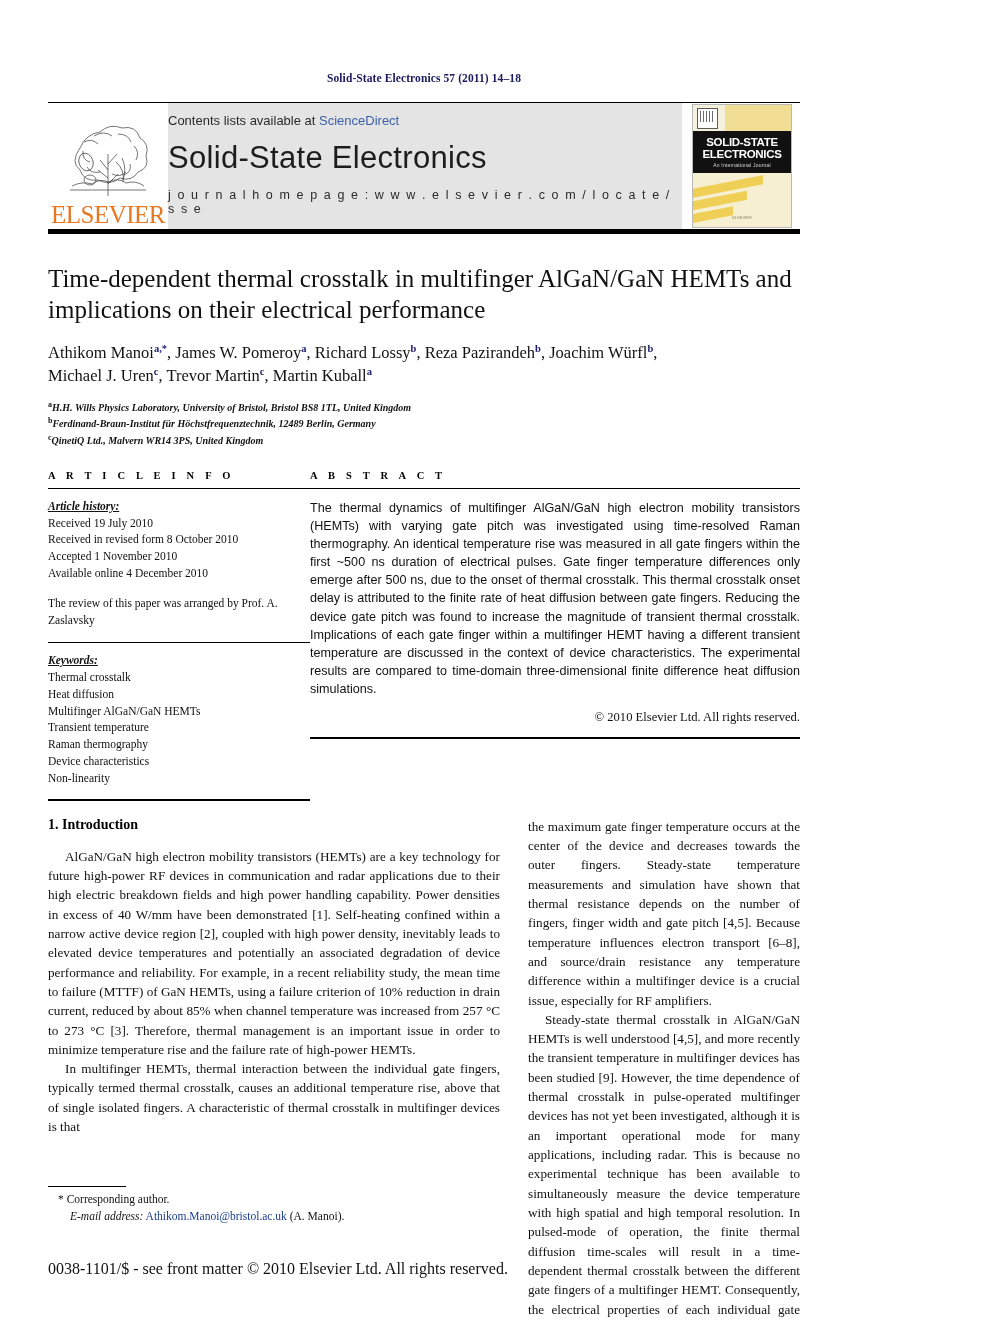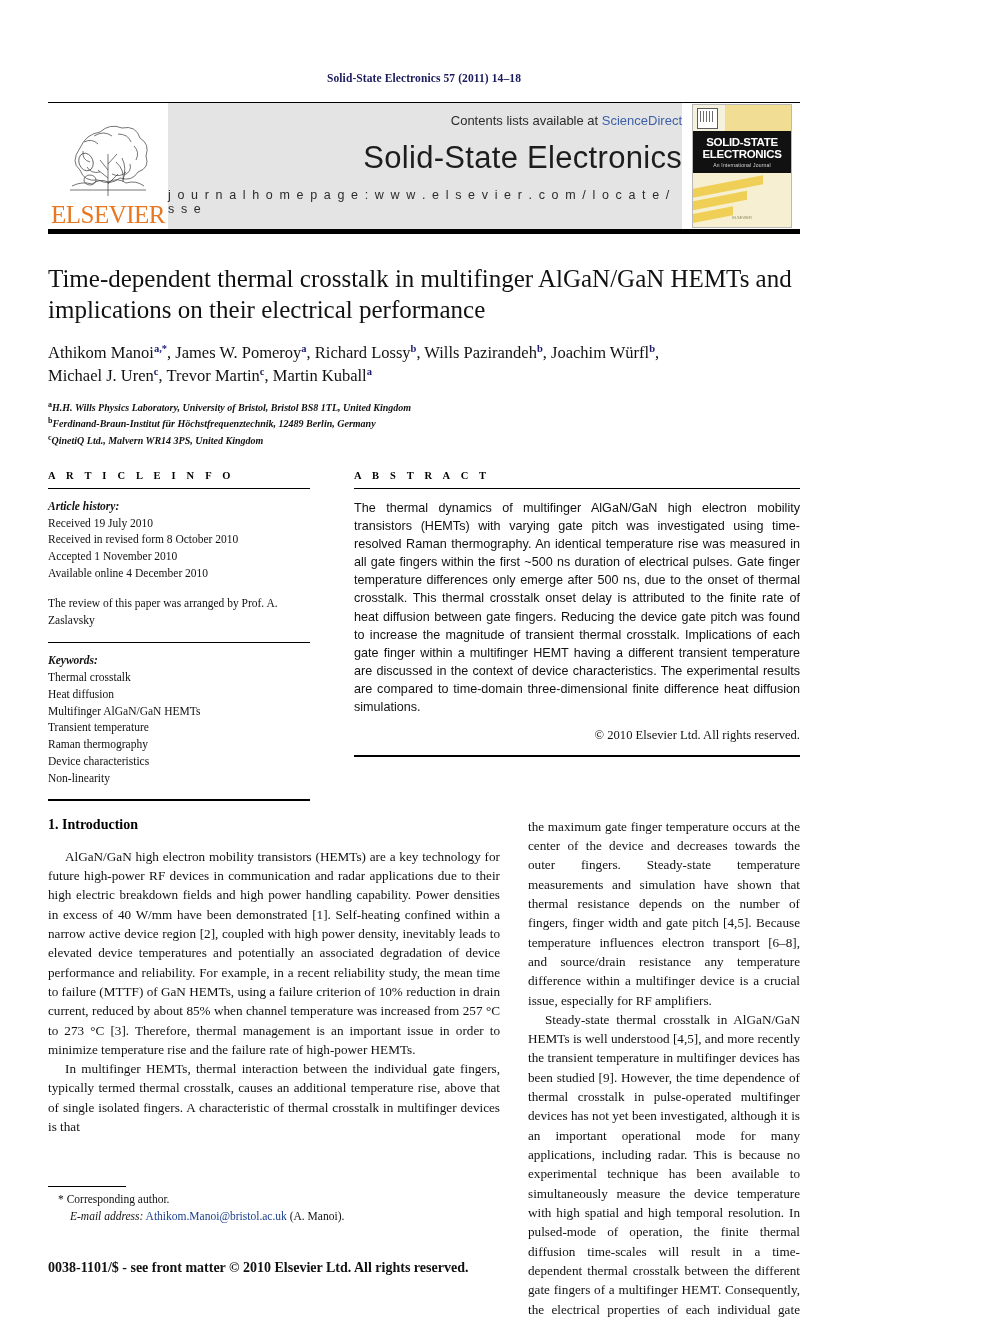--- a/index.html
+++ b/index.html
@@ -59,21 +59,21 @@
     letter-spacing: -0.5px;
     color: #E87722;
     line-height: 1;
     margin-top: -2px;
   }
   .banner {
     flex: 1 1 auto;
     background: #e4e4e4;
     display: flex;
     flex-direction: column;
-    align-items: flex-end;
+    align-items: flex-start;
     justify-content: space-between;
     padding: 10px 0 13px 0;
     box-sizing: border-box;
   }
   .contents-line {
     font-family: "Liberation Sans", sans-serif;
     font-size: 13px;
     color: #2b2b2b;
   }
   .contents-line .sd-link { color: #3c5fa8; }
@@ -170,40 +170,39 @@
     font-weight: bold;
     line-height: 1.5;
     color: #111;
   }
   .affiliations sup { font-style: normal; font-size: 8px; vertical-align: super; }
 
   
   .info-abstract {
     margin-top: 22px;
     display: flex;
-    gap: 44px;
   }
   .col-info { width: 262px; flex: 0 0 262px; }
   .col-abs  { flex: 1 1 auto; }
   .sec-head {
     font-family: "Liberation Serif", serif;
     font-weight: bold;
     font-size: 10.5px;
     letter-spacing: 4.2px;
   }
   .hr-thin { border-top: 1.5px solid #000; margin-top: 7px; }
   .hr-bottom { border-top: 2.2px solid #000; margin-top: 12px; }
   .info-body {
     font-family: "Liberation Serif", serif;
     font-size: 11.5px;
     line-height: 1.46;
     margin-top: 9px;
     color:#111;
   }
-  .info-body .it { font-style: italic; font-weight: bold; }
+  .info-body .it { font-style: italic; font-weight: bold; text-decoration: underline; }
   .info-gap { height: 13px; }
   .kw-block { margin-top: 14px; }
   .abs-text {
     font-family: Liberation Sans, sans-serif;
     font-size: 12.6px;
     line-height: 1.44;
     text-align: justify;
     margin-top: 10px;
     color:#111;
   }
@@ -257,23 +256,23 @@
     color:#111;
   }
   .fn-text .em { font-style: italic; }
   .fn-text .mail { color: #1b3f8f; }
   .footer-block {
     position: absolute;
     left: 48px;
     top: 1258px;
     width: 560px;
     font-family: "Liberation Serif", serif;
-    font-size: 14px;
+    font-size: 16px;
     line-height: 1.42;
-    font-weight: 700;
+    font-weight: 400;
     color:#111;
   }
   .footer-block .doi-link { color: #1b3f8f; }
 </style>
 </head>
 <body>
 
 <div class="page">
 
   <div class="running-head">Solid-State Electronics 57 (2011) 14–18</div>
@@ -321,21 +320,21 @@
       </div>
     </div>
   </div>
   <div class="header-rule-bottom"></div>
 
   <div class="title-block">
     <h1 class="paper-title">Time-dependent thermal crosstalk in multifinger AlGaN/GaN HEMTs and implications on their electrical performance</h1>
 
     <div class="authors">
       <div>
-        <span>Athikom Manoi</span><sup>a,*</sup><span>, James W. Pomeroy</span><sup>a</sup><span>, Richard Lossy</span><sup>b</sup><span>, Wills Pazirandeh</span><sup>b</sup><span>, Joachim Würfl</span><sup>b</sup><span>,</span>
+        <span>Athikom Manoi</span><sup>a,*</sup><span>, James W. Pomeroy</span><sup>a</sup><span>, Richard Lossy</span><sup>b</sup><span>, Reza Pazirandeh</span><sup>b</sup><span>, Joachim Würfl</span><sup>b</sup><span>,</span>
       </div>
       <div>
         <span>Michael J. Uren</span><sup>c</sup><span>, Trevor Martin</span><sup>c</sup><span>, Martin Kuball</span><sup>a</sup>
       </div>
     </div>
 
     <div class="affiliations">
       <div><sup>a</sup><span>H.H. Wills Physics Laboratory, University of Bristol, Bristol BS8 1TL, United Kingdom</span></div>
       <div><sup>b</sup><span>Ferdinand-Braun-Institut für Höchstfrequenztechnik, 12489 Berlin, Germany</span></div>
       <div><sup>c</sup><span>QinetiQ Ltd., Malvern WR14 3PS, United Kingdom</span></div>

